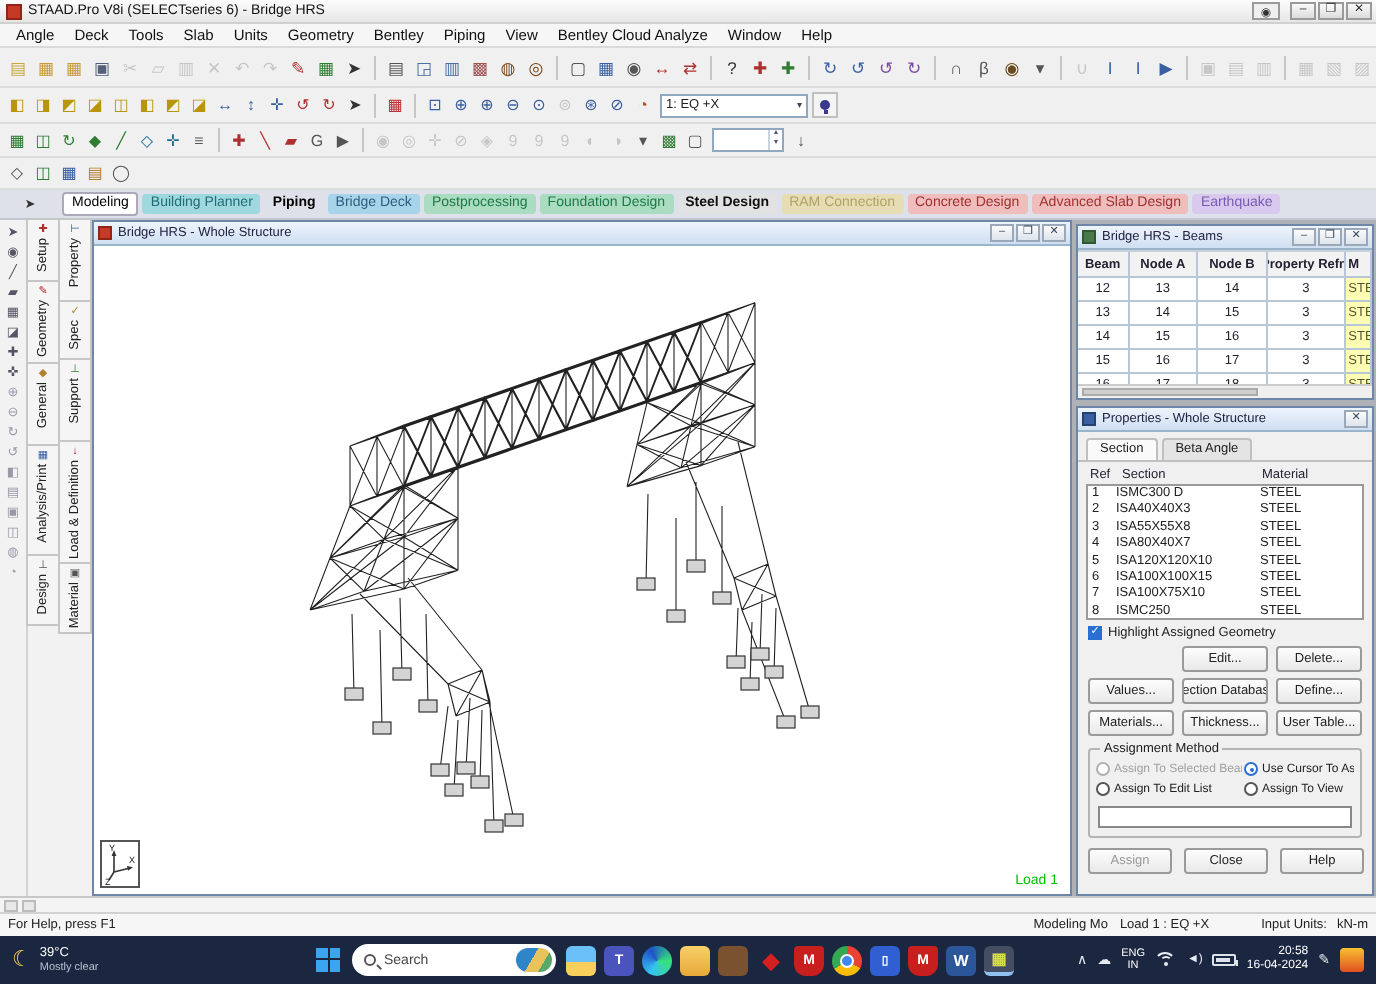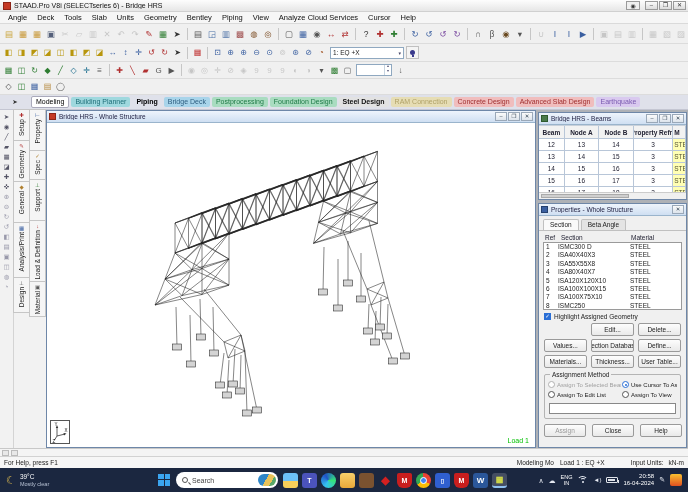--- a/index.html
+++ b/index.html
@@ -181,22 +181,22 @@
 
   <span class="menu-item">Angle</span>
       <span class="menu-item">Deck</span>
       <span class="menu-item">Tools</span>
       <span class="menu-item">Slab</span>
       <span class="menu-item">Units</span>
       <span class="menu-item">Geometry</span>
       <span class="menu-item">Bentley</span>
       <span class="menu-item">Piping</span>
       <span class="menu-item">View</span>
-      <span class="menu-item">Analyze Cloud Services</span>
-      <span class="menu-item">Cursor</span>
+      <span class="menu-item">Bentley Cloud Analyze</span>
+      <span class="menu-item">Window</span>
       <span class="menu-item">Help</span>
     </div>
 
   <div class="toolbar t1">
 
   <span class="ticn" style="color: rgb(202, 165, 61);">▤</span>
       <span class="ticn" style="color: rgb(200, 152, 56);">▦</span>
       <span class="ticn" style="color: rgb(200, 152, 56);">▦</span>
       <span class="ticn" style="color: rgb(85, 96, 122);">▣</span>
       <span class="ticn dis" style="color: rgb(136, 136, 136);">✂</span>

